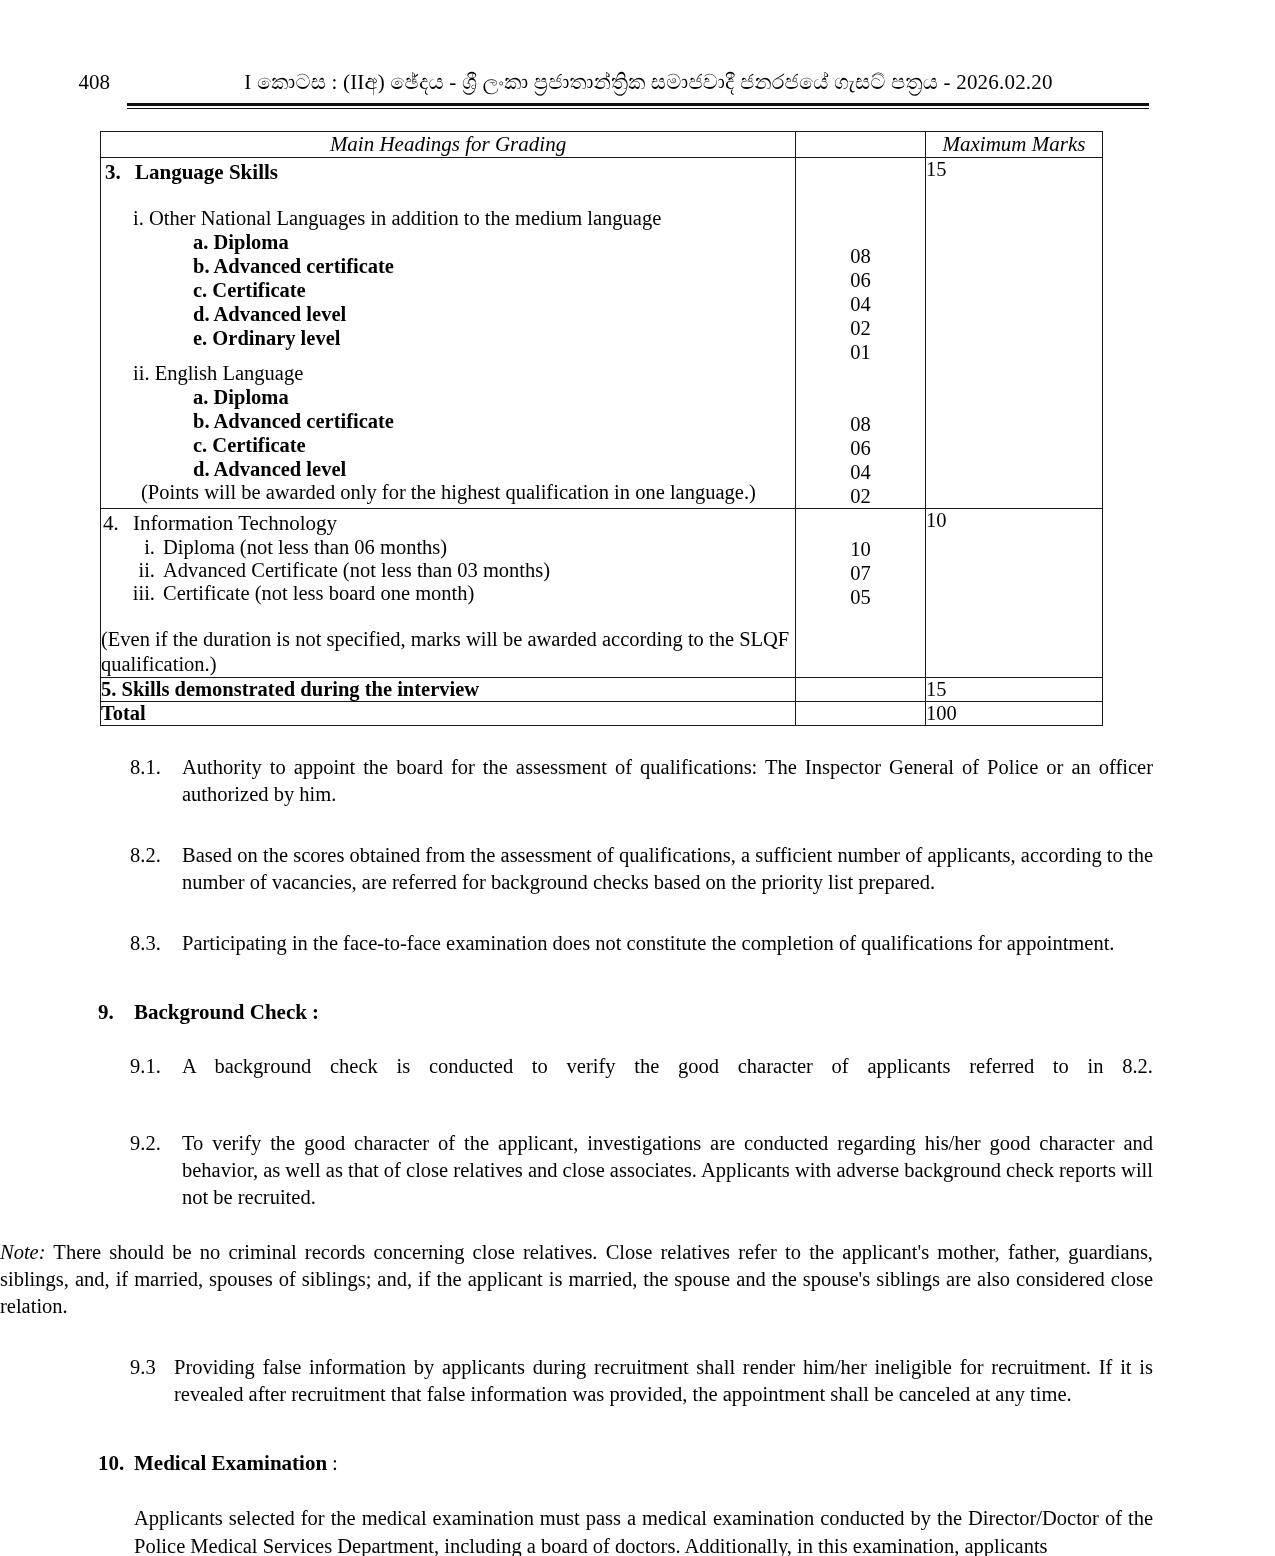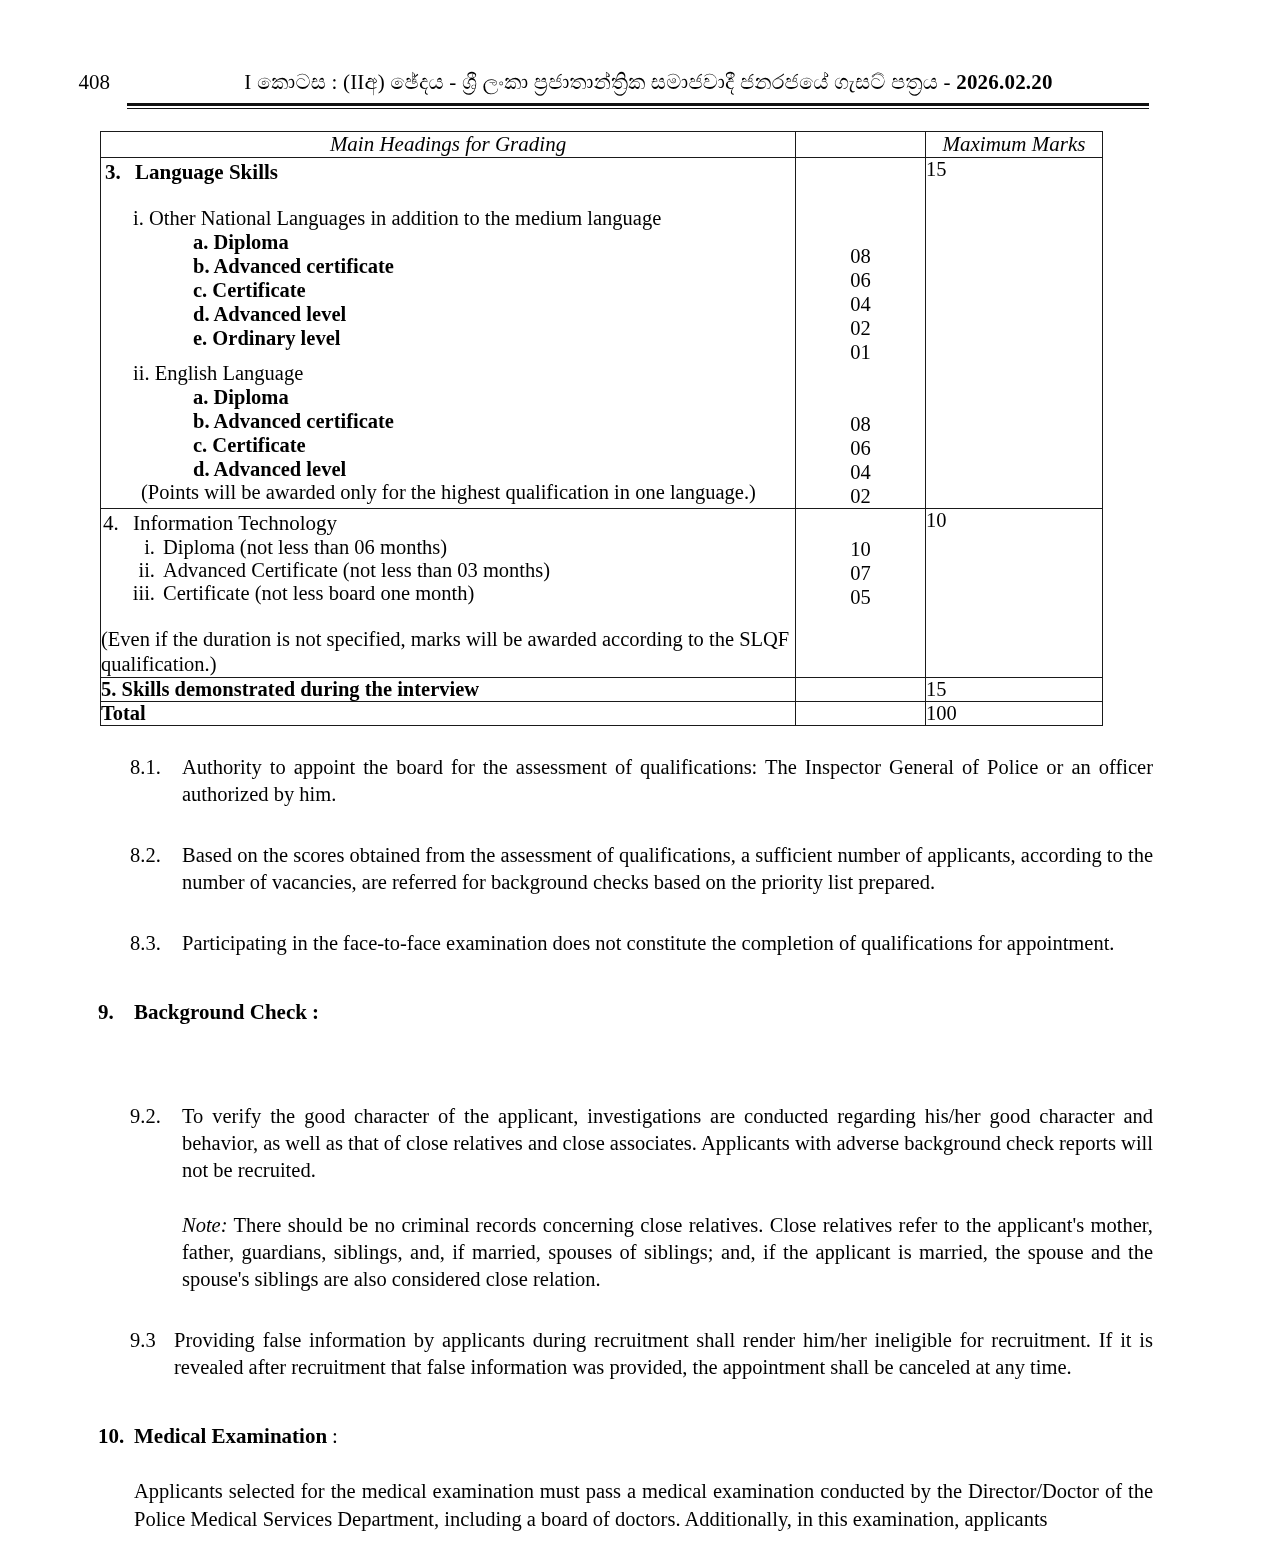--- a/index.html
+++ b/index.html
@@ -43,21 +43,21 @@
   }
   .header-sinhala {
     flex: 1 1 auto;
     text-align: center;
     font-size: 21px;
     letter-spacing: 0.2px;
     padding-right: 88px;
     white-space: nowrap;
   }
   .header-sinhala .hdr-date {
-    font-weight: bold;
+    font-weight: normal;
   }
   .header-line2 {
     text-align: center;
     font-size: 16.5px;
     padding-right: 88px;
     padding-left: 110px;
     margin-top: 5px;
     white-space: nowrap;
   }
   .smallcaps {
@@ -220,21 +220,20 @@
   }
 
   .para-justify-spread .txt {
     text-align: justify;
     text-align-last: justify;
   }
 
   .note-para {
     font-size: 20.5px;
     line-height: 27px;
-    margin-left: 182px;
     margin-right: 122px;
     text-align: justify;
   }
   .note-label { font-style: italic; }
 
   .para93 {
     display: flex;
     font-size: 20.5px;
     line-height: 27px;
     margin-left: 130px;
@@ -396,20 +395,24 @@
     <div class="gap-42"></div>
 
     <div class="section-head">
       <span class="snum">9.</span>
         <span class="stitle">Background Check</span>
         <span class="scolon">:</span>
     </div>
 
     <div class="gap-28"></div>
 
+    <div class="para para-justify-spread">
+      <div class="lbl">9.1.</div>
+      <div class="txt">A background check is conducted to verify the good character of applicants referred to in 8.2.</div>
+    </div>
 
     <div class="gap-50"></div>
 
     <div class="para">
       <div class="lbl">9.2.</div>
       <div class="txt">To verify the good character of the applicant, investigations are conducted regarding his/her good character and behavior, as well as that of close relatives and close associates. Applicants with adverse background check reports will not be recruited.</div>
     </div>
 
     <div class="gap-28"></div>
 

